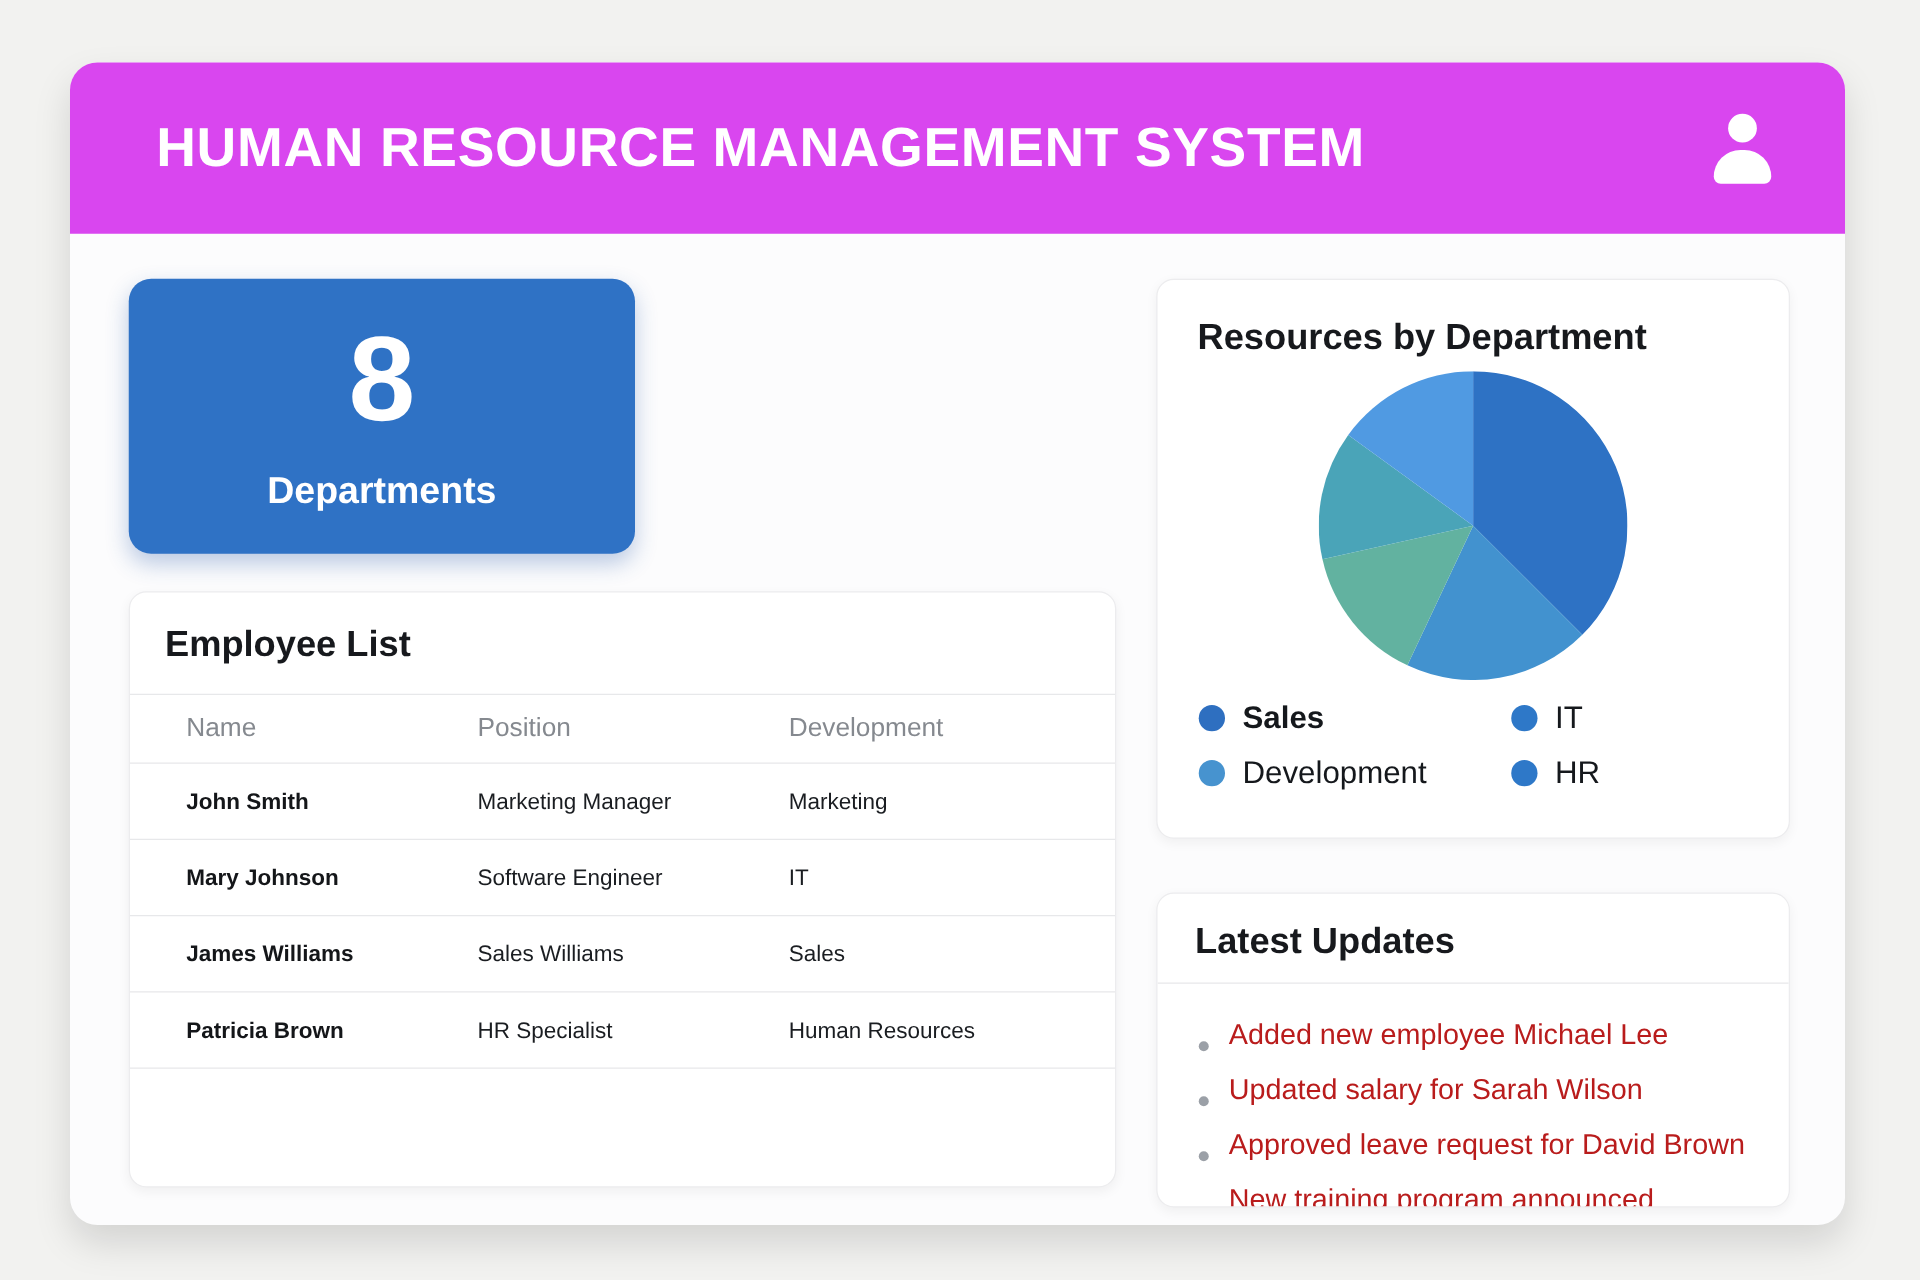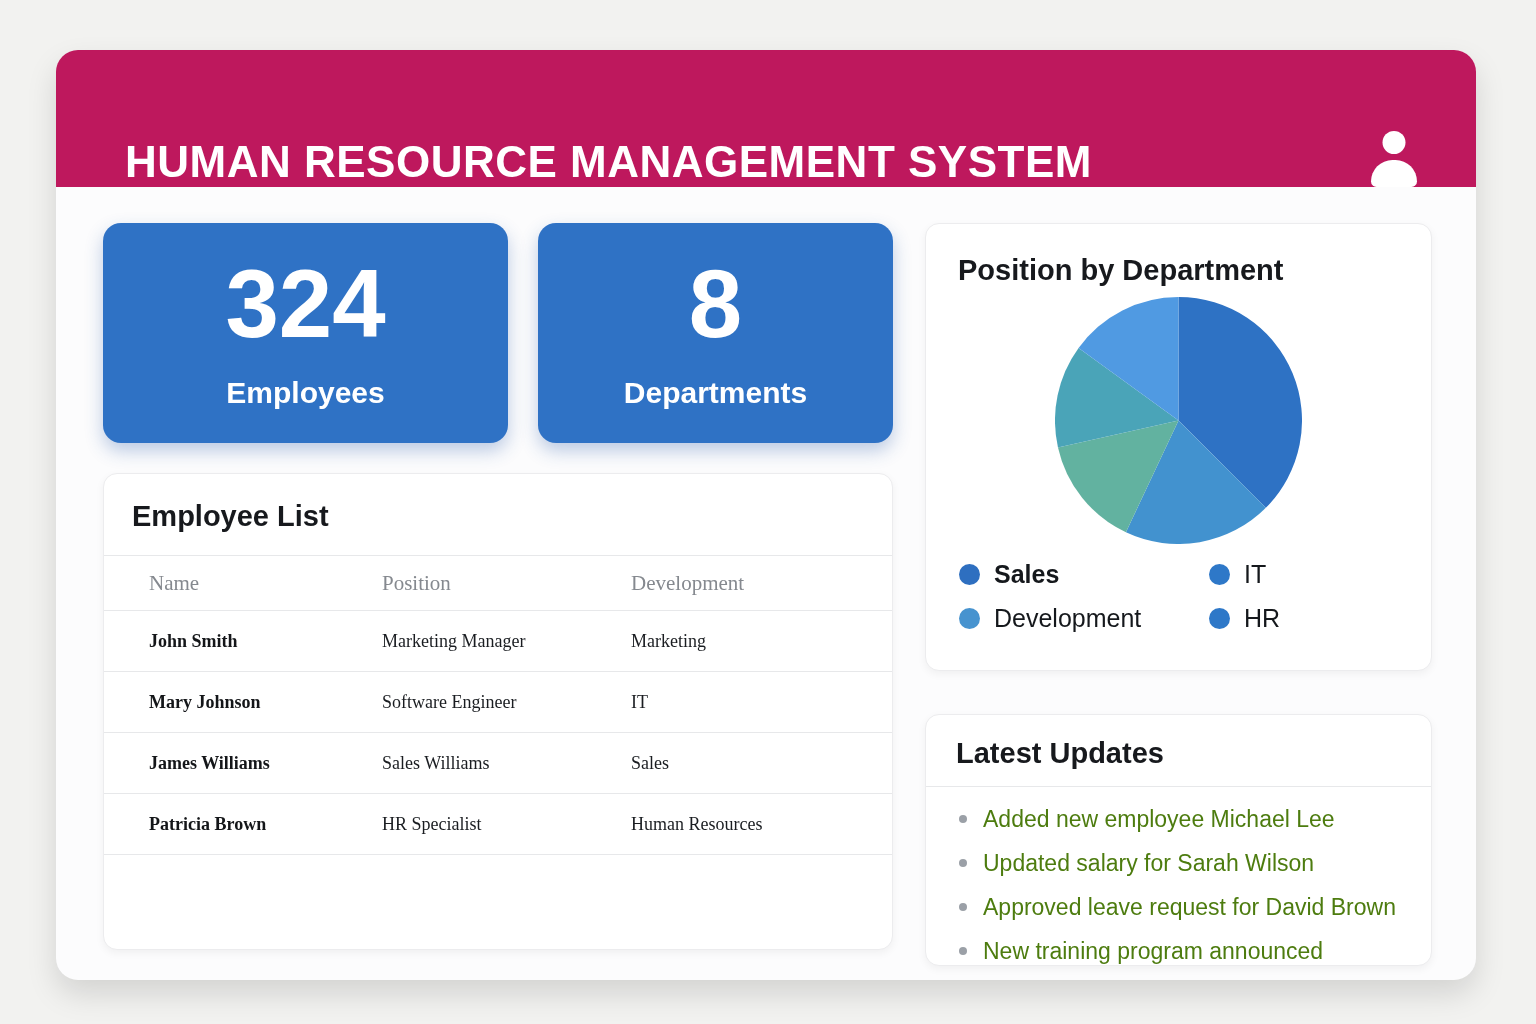--- a/index.html
+++ b/index.html
@@ -17,24 +17,24 @@
     top: 50px;
     width: 1420px;
     height: 930px;
     background: #fcfcfd;
     border-radius: 22px;
     box-shadow: 0 14px 30px rgba(0,0,0,0.13);
   }
   
   .app-header {
     height: 137px;
-    background: #be185d;
+    background: #d946ef;
     border-radius: 22px 22px 0 0;
     display: flex;
-    align-items: flex-end;
+    align-items: center;
     justify-content: space-between;
     padding: 0 58px 0 69px;
     box-sizing: border-box;
   }
   .app-title {
     color: #ffffff;
     font-size: 44px;
     font-weight: 700;
     letter-spacing: 0.5px;
     white-space: nowrap;
@@ -120,21 +120,20 @@
 
   
   .employee-panel { margin-top: 30px; height: 477px; overflow: hidden; }
   .employee-panel .panel-title { padding: 26px 28px 22px 28px; }
   .emp-grid-row {
     display: grid;
     grid-template-columns: 233px 249px 1fr;
     align-items: center;
     padding: 0 20px 0 45px;
     box-sizing: border-box;
-    font-family: Liberation Serif, serif;
   }
   .emp-header-row {
     height: 55px;
     color: #85898f;
     font-size: 21px;
     border-bottom: 1px solid #e7e8ea;
   }
   .emp-row {
     height: 61px;
     font-size: 18px;
@@ -176,24 +175,24 @@
   
   .updates-panel { margin-top: 43px; height: 252px; overflow: hidden; }
   .updates-panel .panel-title { padding: 22px 30px 16px 30px; }
   .updates-list {
     list-style: none;
     margin: 0;
     padding: 10px 30px 0 33px;
   }
   .update-item {
     display: flex;
-    align-items: center;
+    align-items: flex-end;
     height: 44px;
     font-size: 23px;
-    color: #4d7c0f;
+    color: #b91c1c;
     white-space: nowrap;
   }
   .update-bullet {
     width: 8px;
     height: 8px;
     border-radius: 50%;
     background: #9ba0a7;
     margin-right: 16px;
     flex: 0 0 auto;
   }
@@ -206,24 +205,20 @@
   <div class="app-header">
     <div class="app-title">HUMAN RESOURCE MANAGEMENT SYSTEM</div>
     <div class="user-icon"></div>
   </div>
 
   <div class="content">
 
     <div class="left-col">
 
       <div class="stats-row">
-        <div class="stat-card">
-          <div class="stat-value">324</div>
-          <div class="stat-label">Employees</div>
-        </div>
         <div class="stat-card">
           <div class="stat-value">8</div>
           <div class="stat-label">Departments</div>
         </div>
       </div>
 
       <div class="panel employee-panel">
         <div class="panel-title">Employee List</div>
         <div class="hdivider"></div>
         <div class="emp-grid-row emp-header-row">
@@ -253,21 +248,21 @@
               <div class="cell-department">Human Resources</div>
             </div>
           </div>
       </div>
 
     </div>
 
     <div class="right-col">
 
       <div class="panel chart-panel">
-        <div class="panel-title">Position by Department</div>
+        <div class="panel-title">Resources by Department</div>
         <div class="pie-wrap">
           <svg id="pie-svg" width="247" height="247" viewBox="0 0 247 247">
               <path d="M 123.5 123.5 L 123.5 0 A 123.5 123.5 0 0 1 210.82768747653864 210.8276874765386 Z" fill="#2e72c4"></path>
               <path d="M 123.5 123.5 L 210.82768747653864 210.8276874765386 A 123.5 123.5 0 0 1 70.91625749171352 235.2461409795534 Z" fill="#4292cf"></path>
               <path d="M 123.5 123.5 L 70.91625749171352 235.2461409795534 A 123.5 123.5 0 0 1 2.974279900564696 150.44069031247298 Z" fill="#62b2a0"></path>
               <path d="M 123.5 123.5 L 2.974279900564696 150.44069031247298 A 123.5 123.5 0 0 1 23.586401194693977 50.90852134187959 Z" fill="#4aa4b8"></path>
               <path d="M 123.5 123.5 L 23.586401194693977 50.90852134187959 A 123.5 123.5 0 0 1 123.49999999999997 0 Z" fill="#509ae2"></path>
             </svg>
         </div>
         <div id="chart-legend" class="legend">

